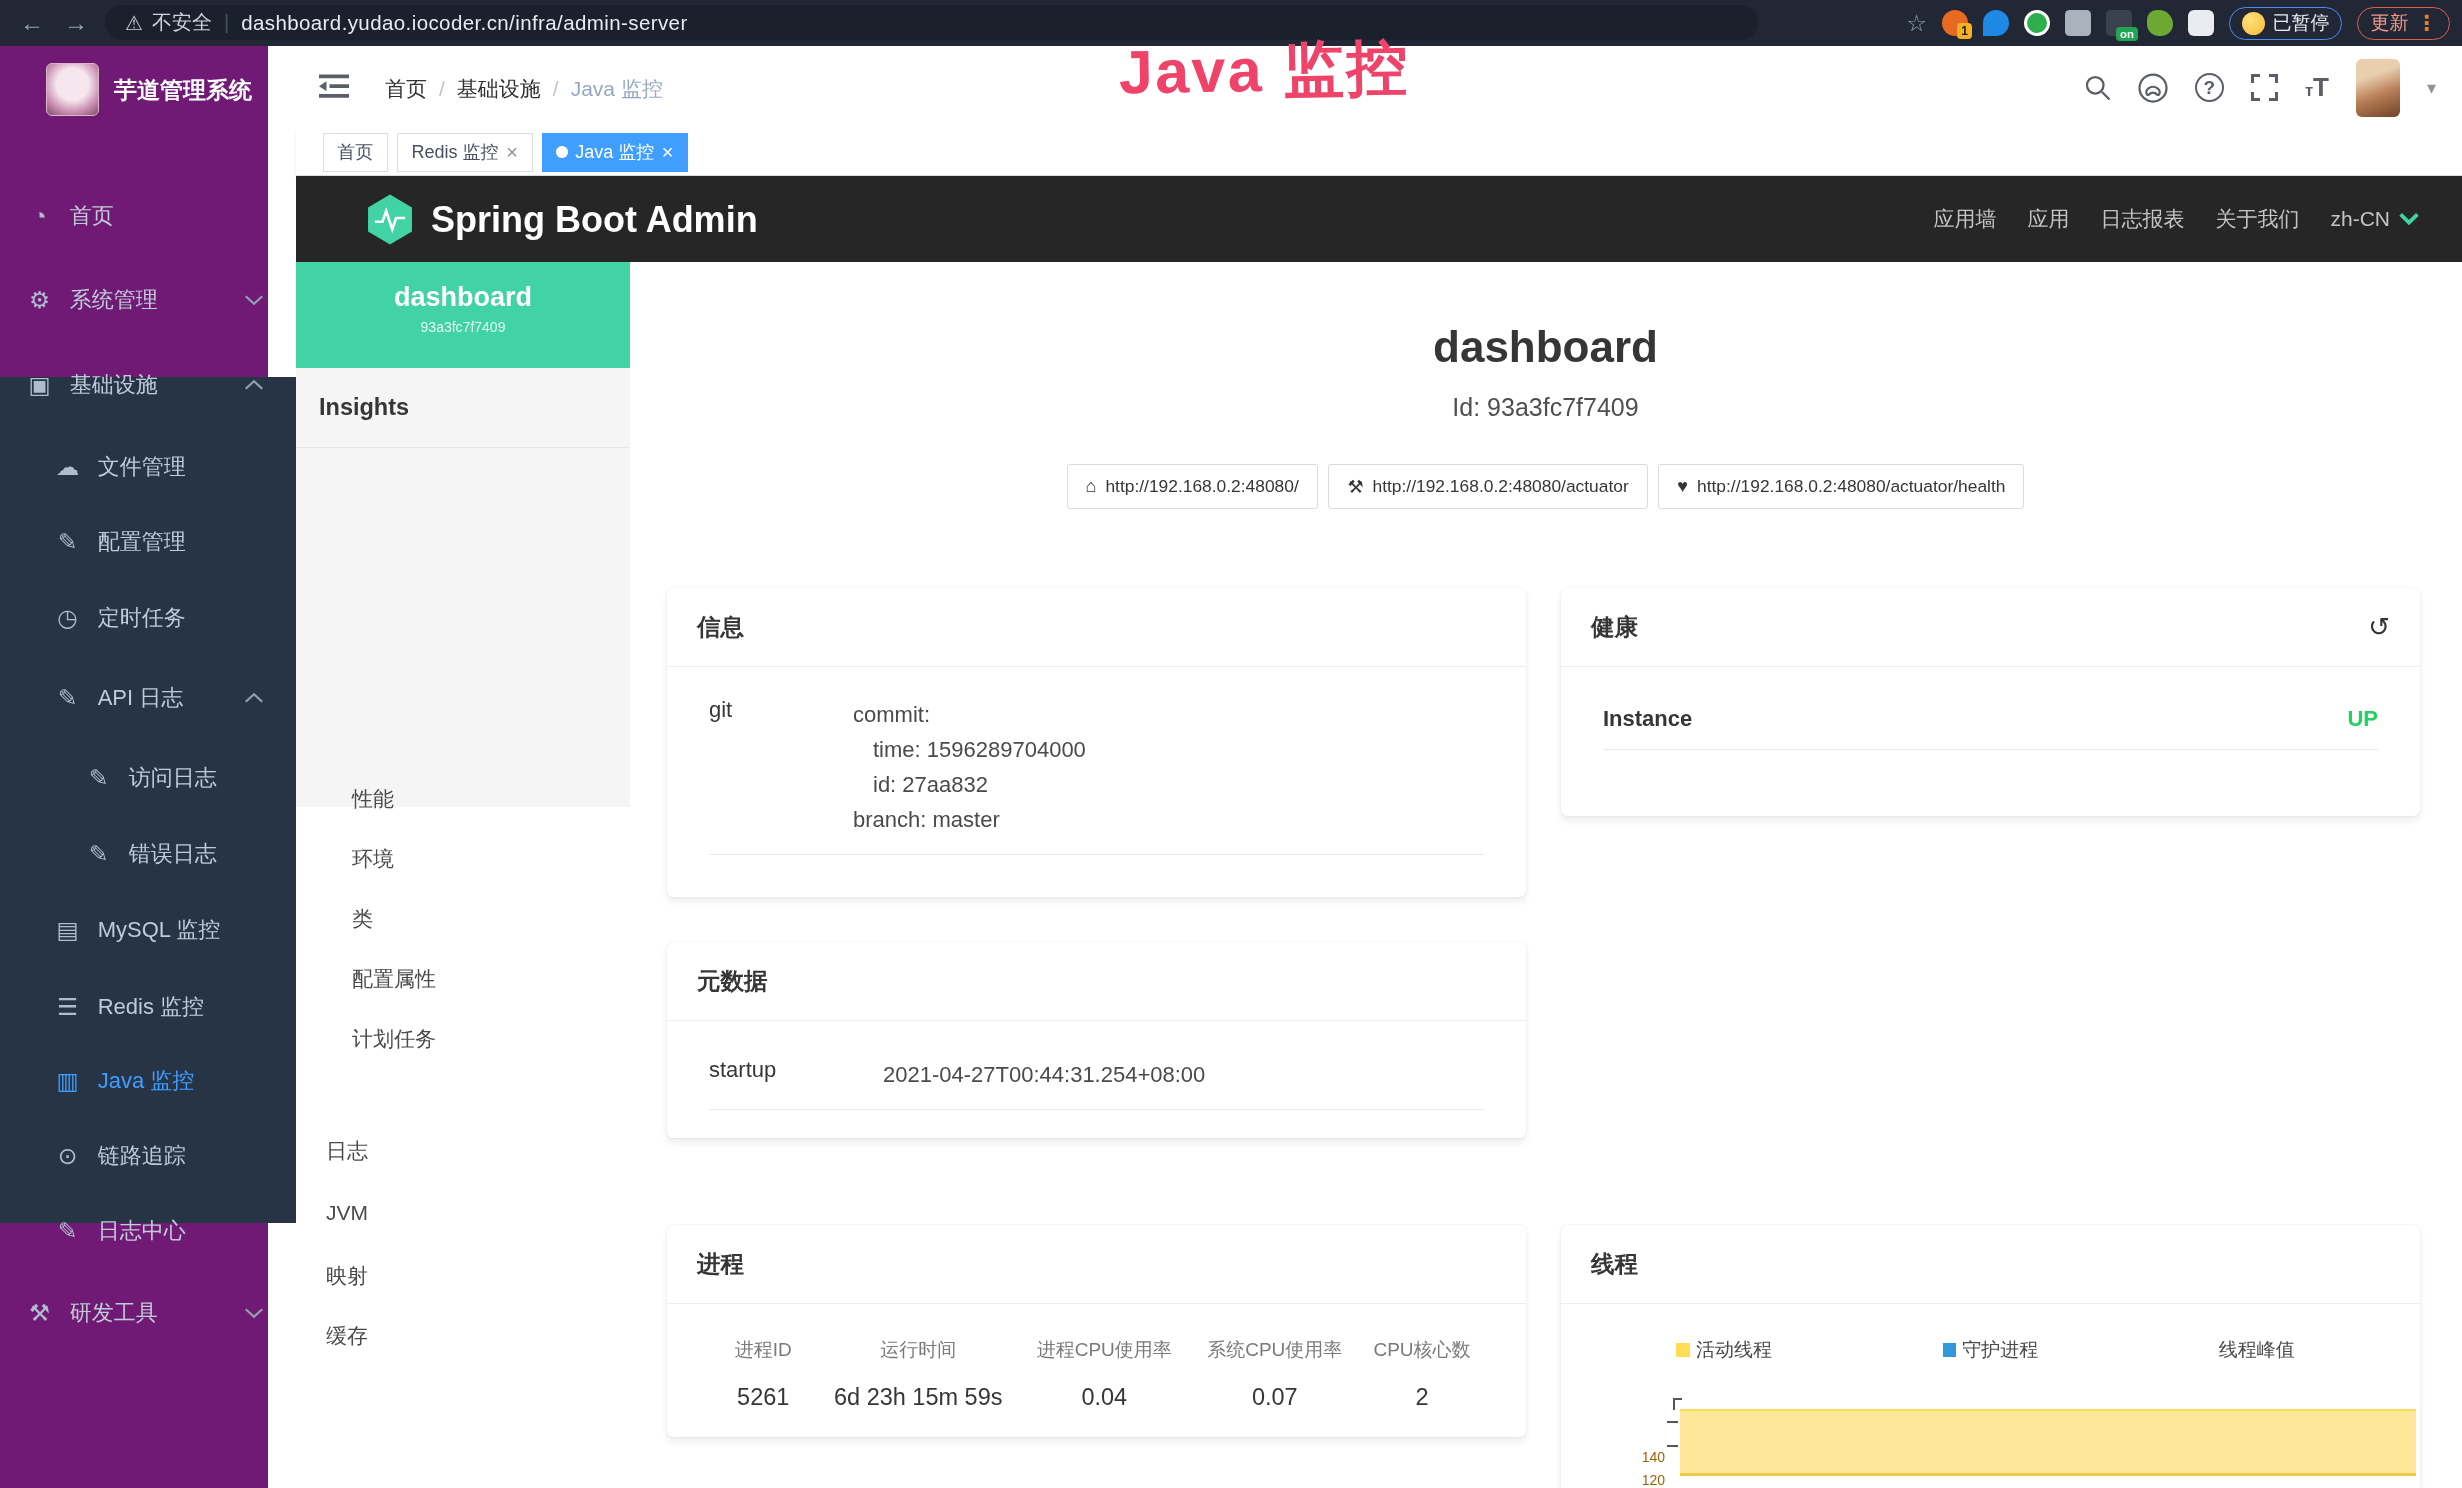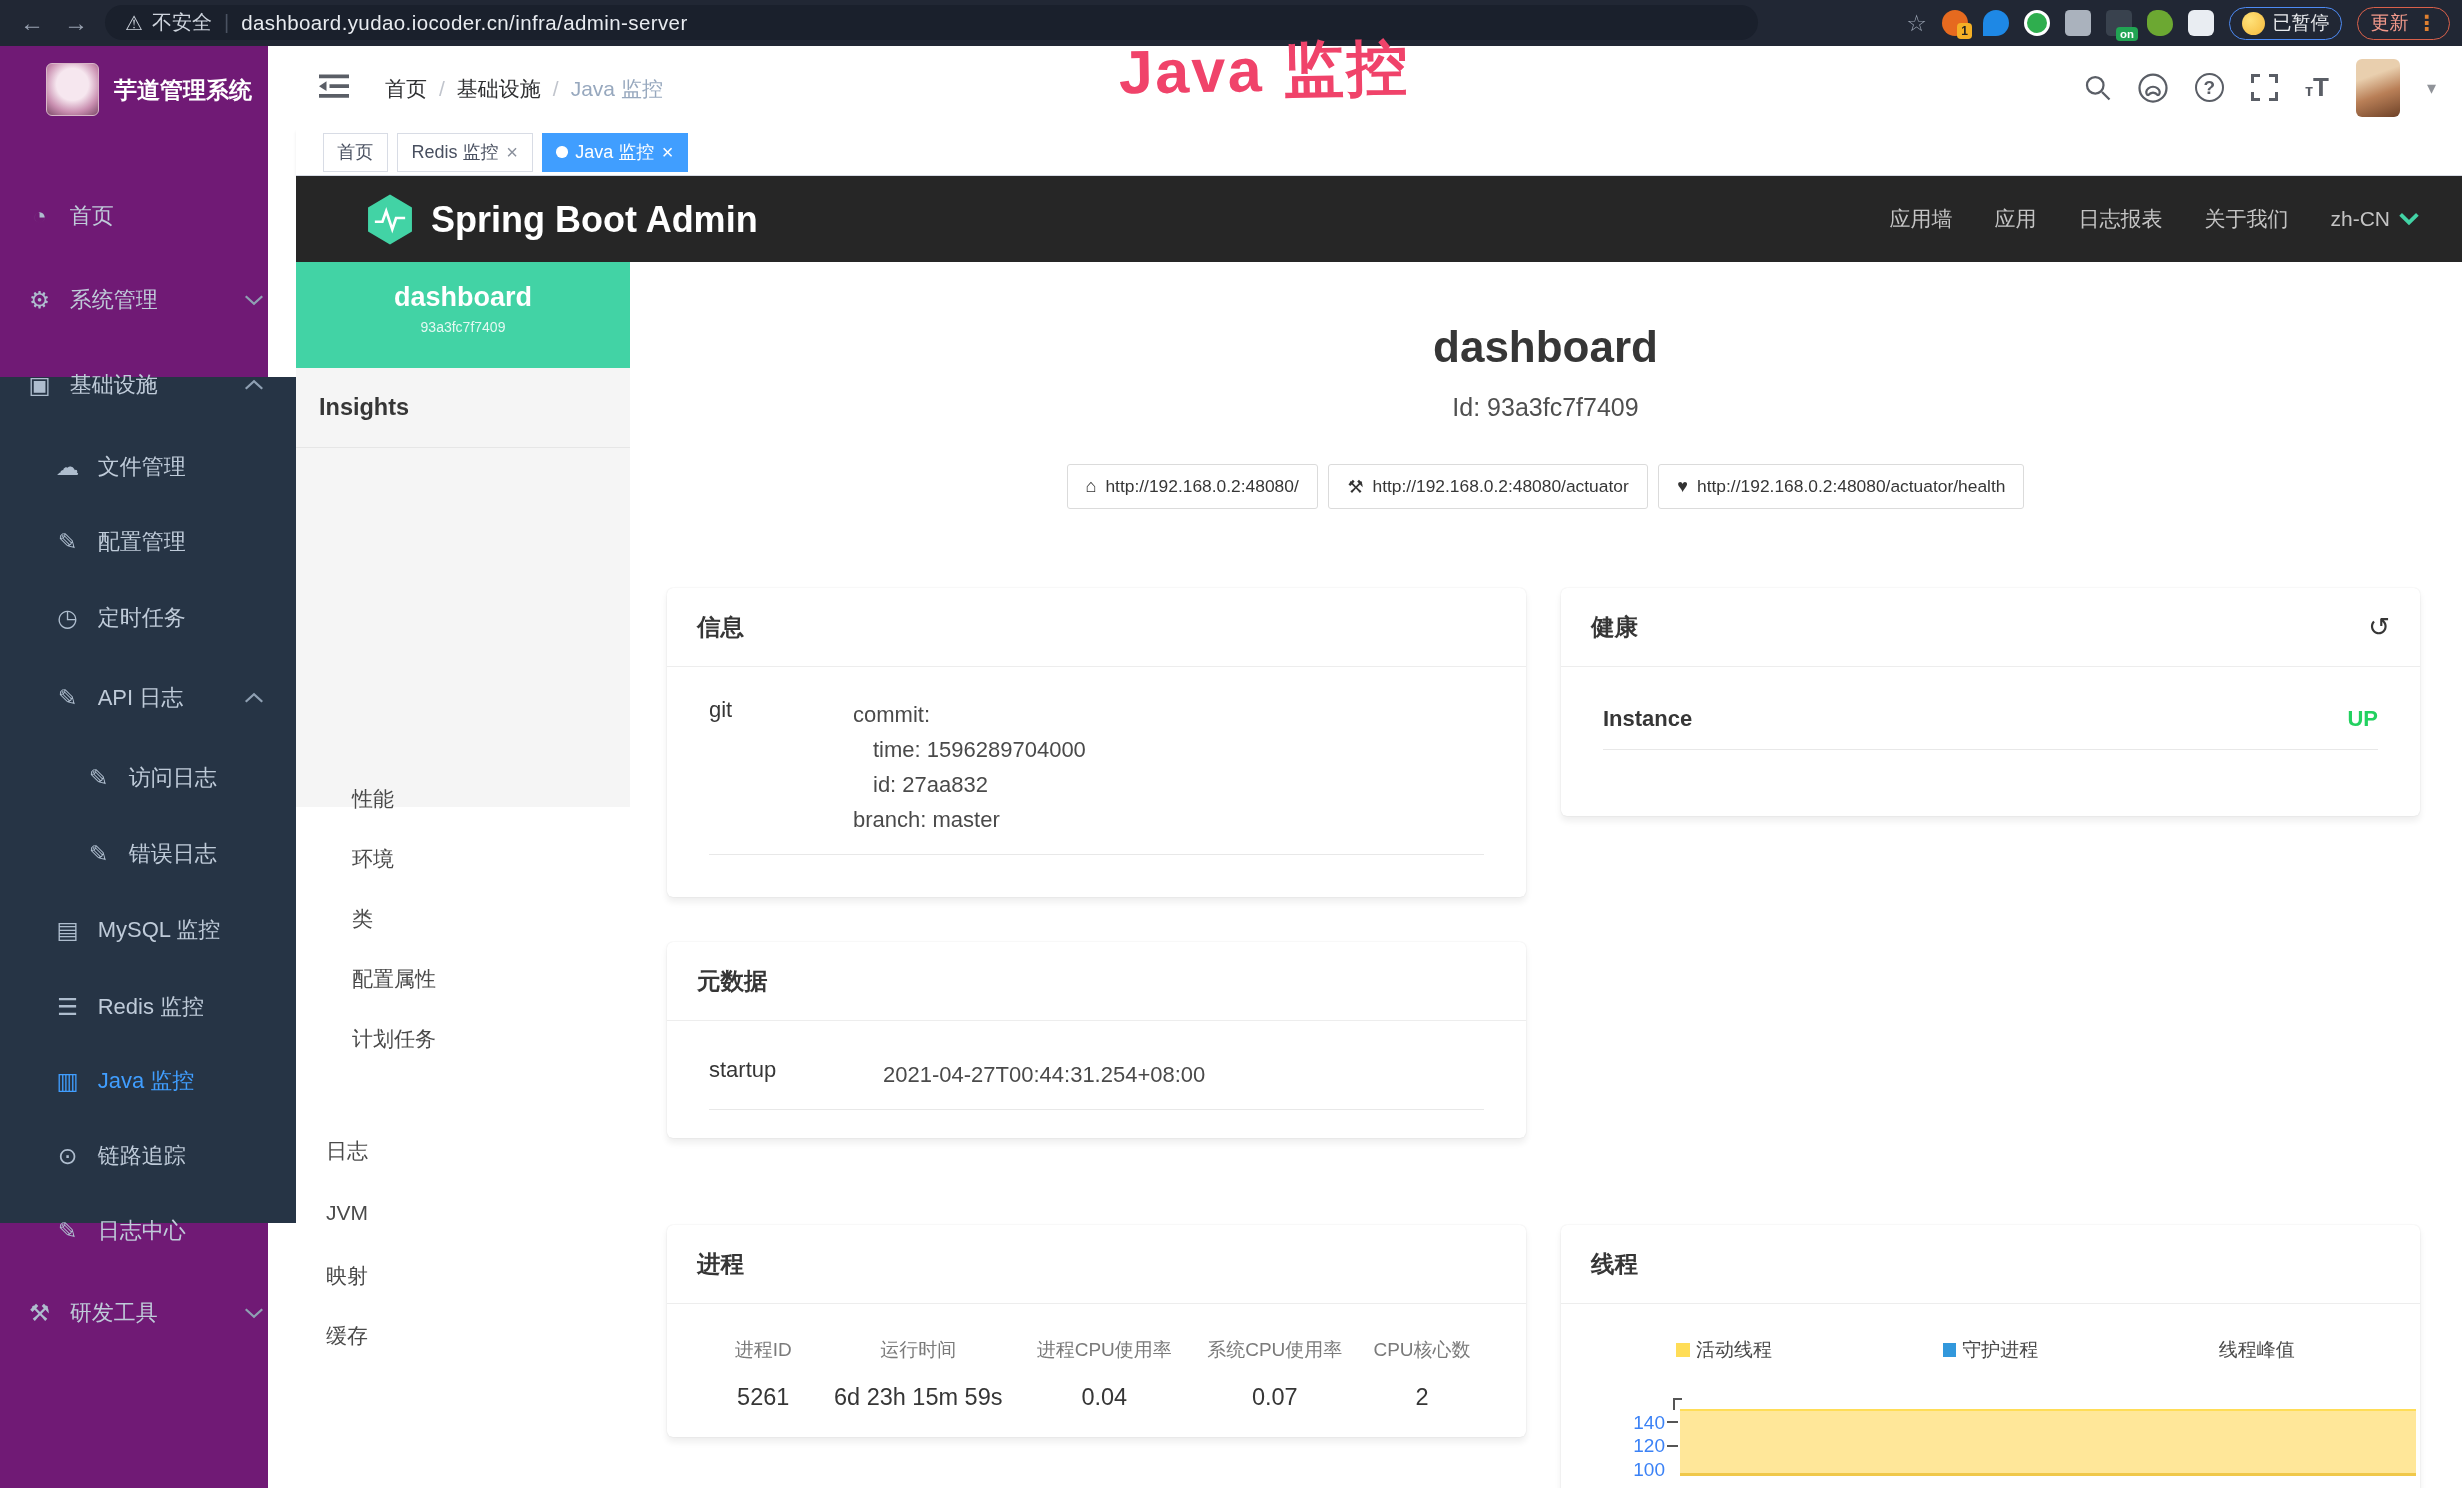--- a/index.html
+++ b/index.html
@@ -74,21 +74,21 @@
   .dot { width:11.4px; height:11.4px; border-radius:50%; background:#fff; display:inline-block; }
 
   
   .annotation { left:1119px; top:30px; font-size:61px; font-weight:bold; color:#f0436a; z-index:60;
                 transform:rotate(-1deg); letter-spacing:2.3px; }
 
   
   .sba-header { left:296px; top:176px; width:2167px; height:86px; background:#262626; z-index:2; display:flex; align-items:center; }
   .sba-logo { position:absolute; left:68px; top:16.7px; }
   .sba-brand { position:absolute; left:135px; top:23px; font-size:36px; font-weight:bold; color:#fff; }
-  .sba-nav { position:absolute; right:44px; display:flex; align-items:center; gap:42px; font-size:21px; color:#c4c4c4; }
+  .sba-nav { position:absolute; right:44px; display:flex; align-items:center; gap:31px; font-size:21px; color:#c4c4c4; }
   .sba-nav .loc { display:flex; align-items:center; gap:9px; }
 
   
   .sba-side { left:296px; top:262px; width:334px; height:1227px; background:#fff; z-index:1; }
   .sba-side-head { position:absolute; left:0; top:0; width:334px; height:106px; background:#42d3a5; text-align:center; }
   .sba-side-head .n { margin-top:20px; font-size:27px; font-weight:bold; color:#fff; }
   .sba-side-head .i { margin-top:6px; font-size:14px; color:rgba(255,255,255,.85); }
   .sba-group-bg { position:absolute; left:0; top:106px; width:334px; height:439px; background:#f5f5f5; }
   .sba-group-label { position:absolute; left:0; top:106px; width:334px; height:80px; display:flex; align-items:center;
                      padding-left:23px; font-size:23.5px; font-weight:bold; color:#363636; border-bottom:0.8px solid #e6e6e6; }
@@ -122,21 +122,21 @@
   .ptable { display:grid; grid-template-columns:14% 26% 22% 22% 16%; text-align:center; }
   .ptable .th { font-size:19px; color:#7a7a7a; }
   .ptable .td { font-size:23.5px; color:#363636; margin-top:21px; }
 
   .legend-grid { display:grid; grid-template-columns:1fr 1fr 1fr; text-align:center;gap:24px; }
   .lg-l { font-size:19px; color:#4a4a4a; display:flex; justify-content:center; align-items:center; gap:6px; }
   .sw { width:13.7px; height:13.7px; display:inline-block; }
   .lg-v { font-size:23.5px; color:#363636; margin-top:21px; }
 
   .chart { position:absolute; left:1561px; top:1225px; width:859px; height:264px; pointer-events:none; }
-  .ytick { position:absolute; font-size:19px; color:#3b82f6; width:46px; text-align:right; }
+  .ytick { position:absolute; font-size:14px; color:#a16207; width:46px; text-align:right;margin-top:37px; }
   .tickline { position:absolute; width:10.6px; height:1.5px; background:#555; }
   .bracket { position:absolute; width:9px; height:12px; border-left:2.3px solid #555; border-top:2.3px solid #555; }
   .area { position:absolute; background:#ffe799; border-top:2.3px solid #ffdd57; border-bottom:3px solid #f0c84a; }
 
   svg { display:block; }
 </style>
 </head>
 <body>
 
 <div class="abs browser-bar">

